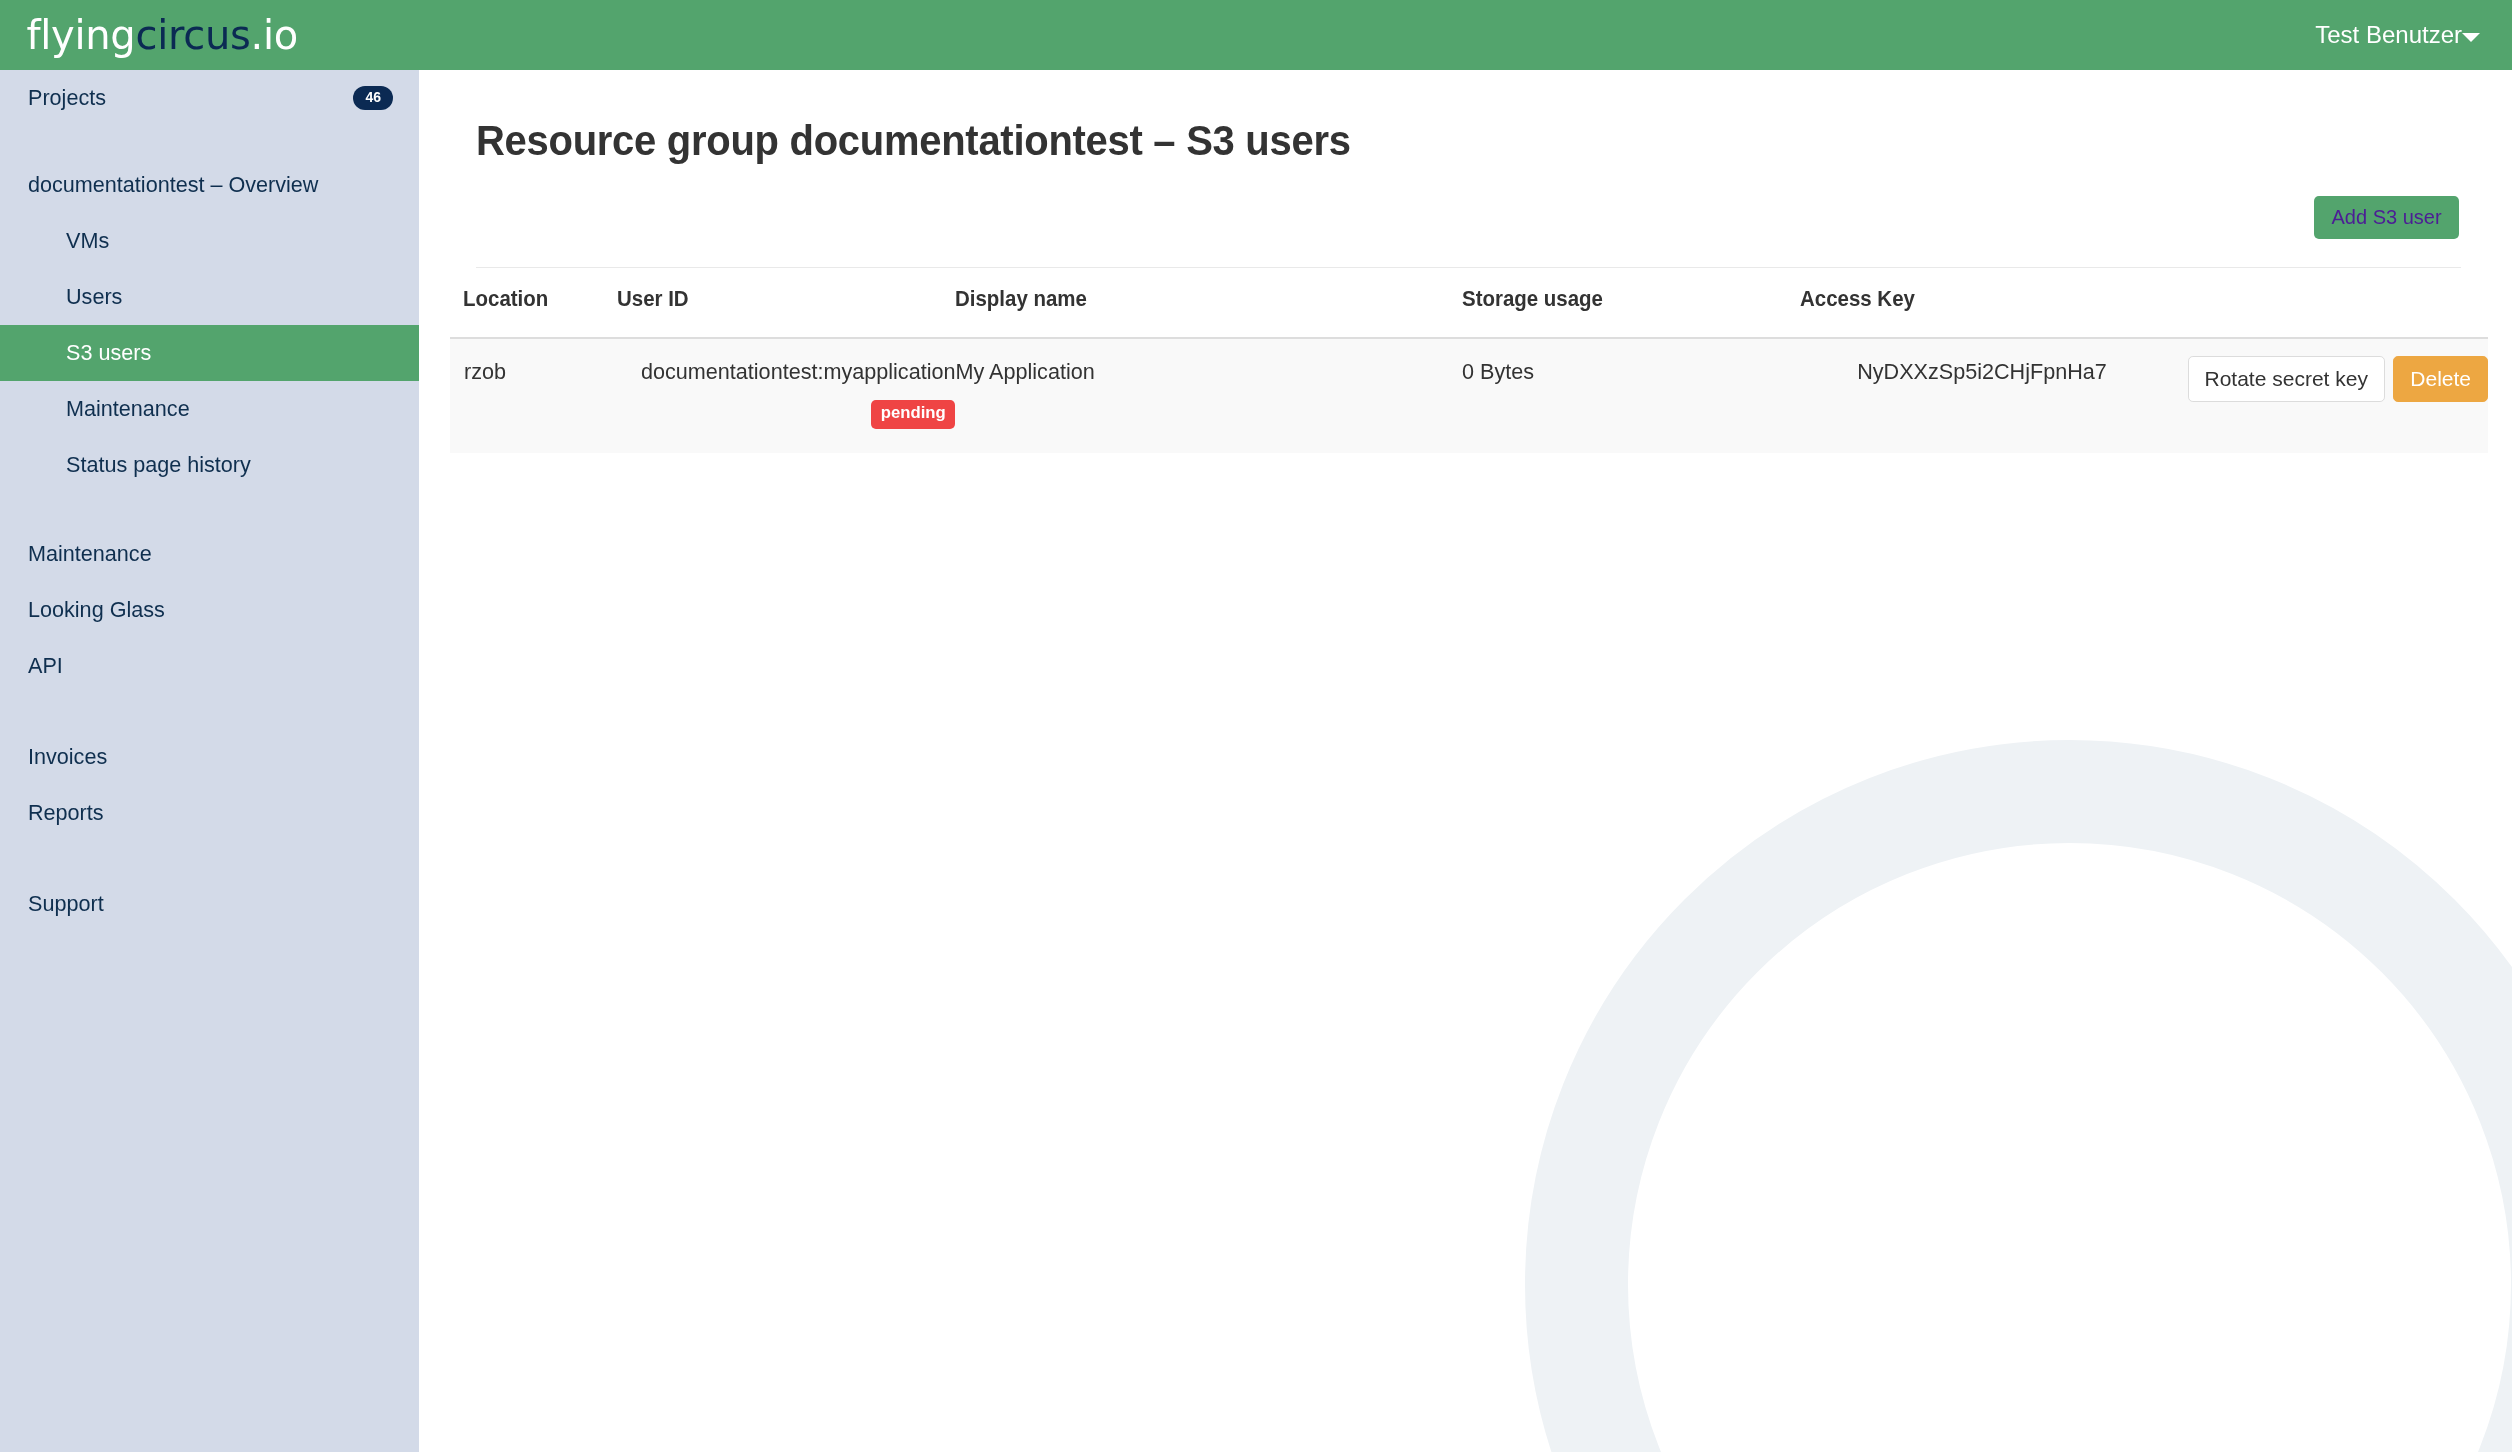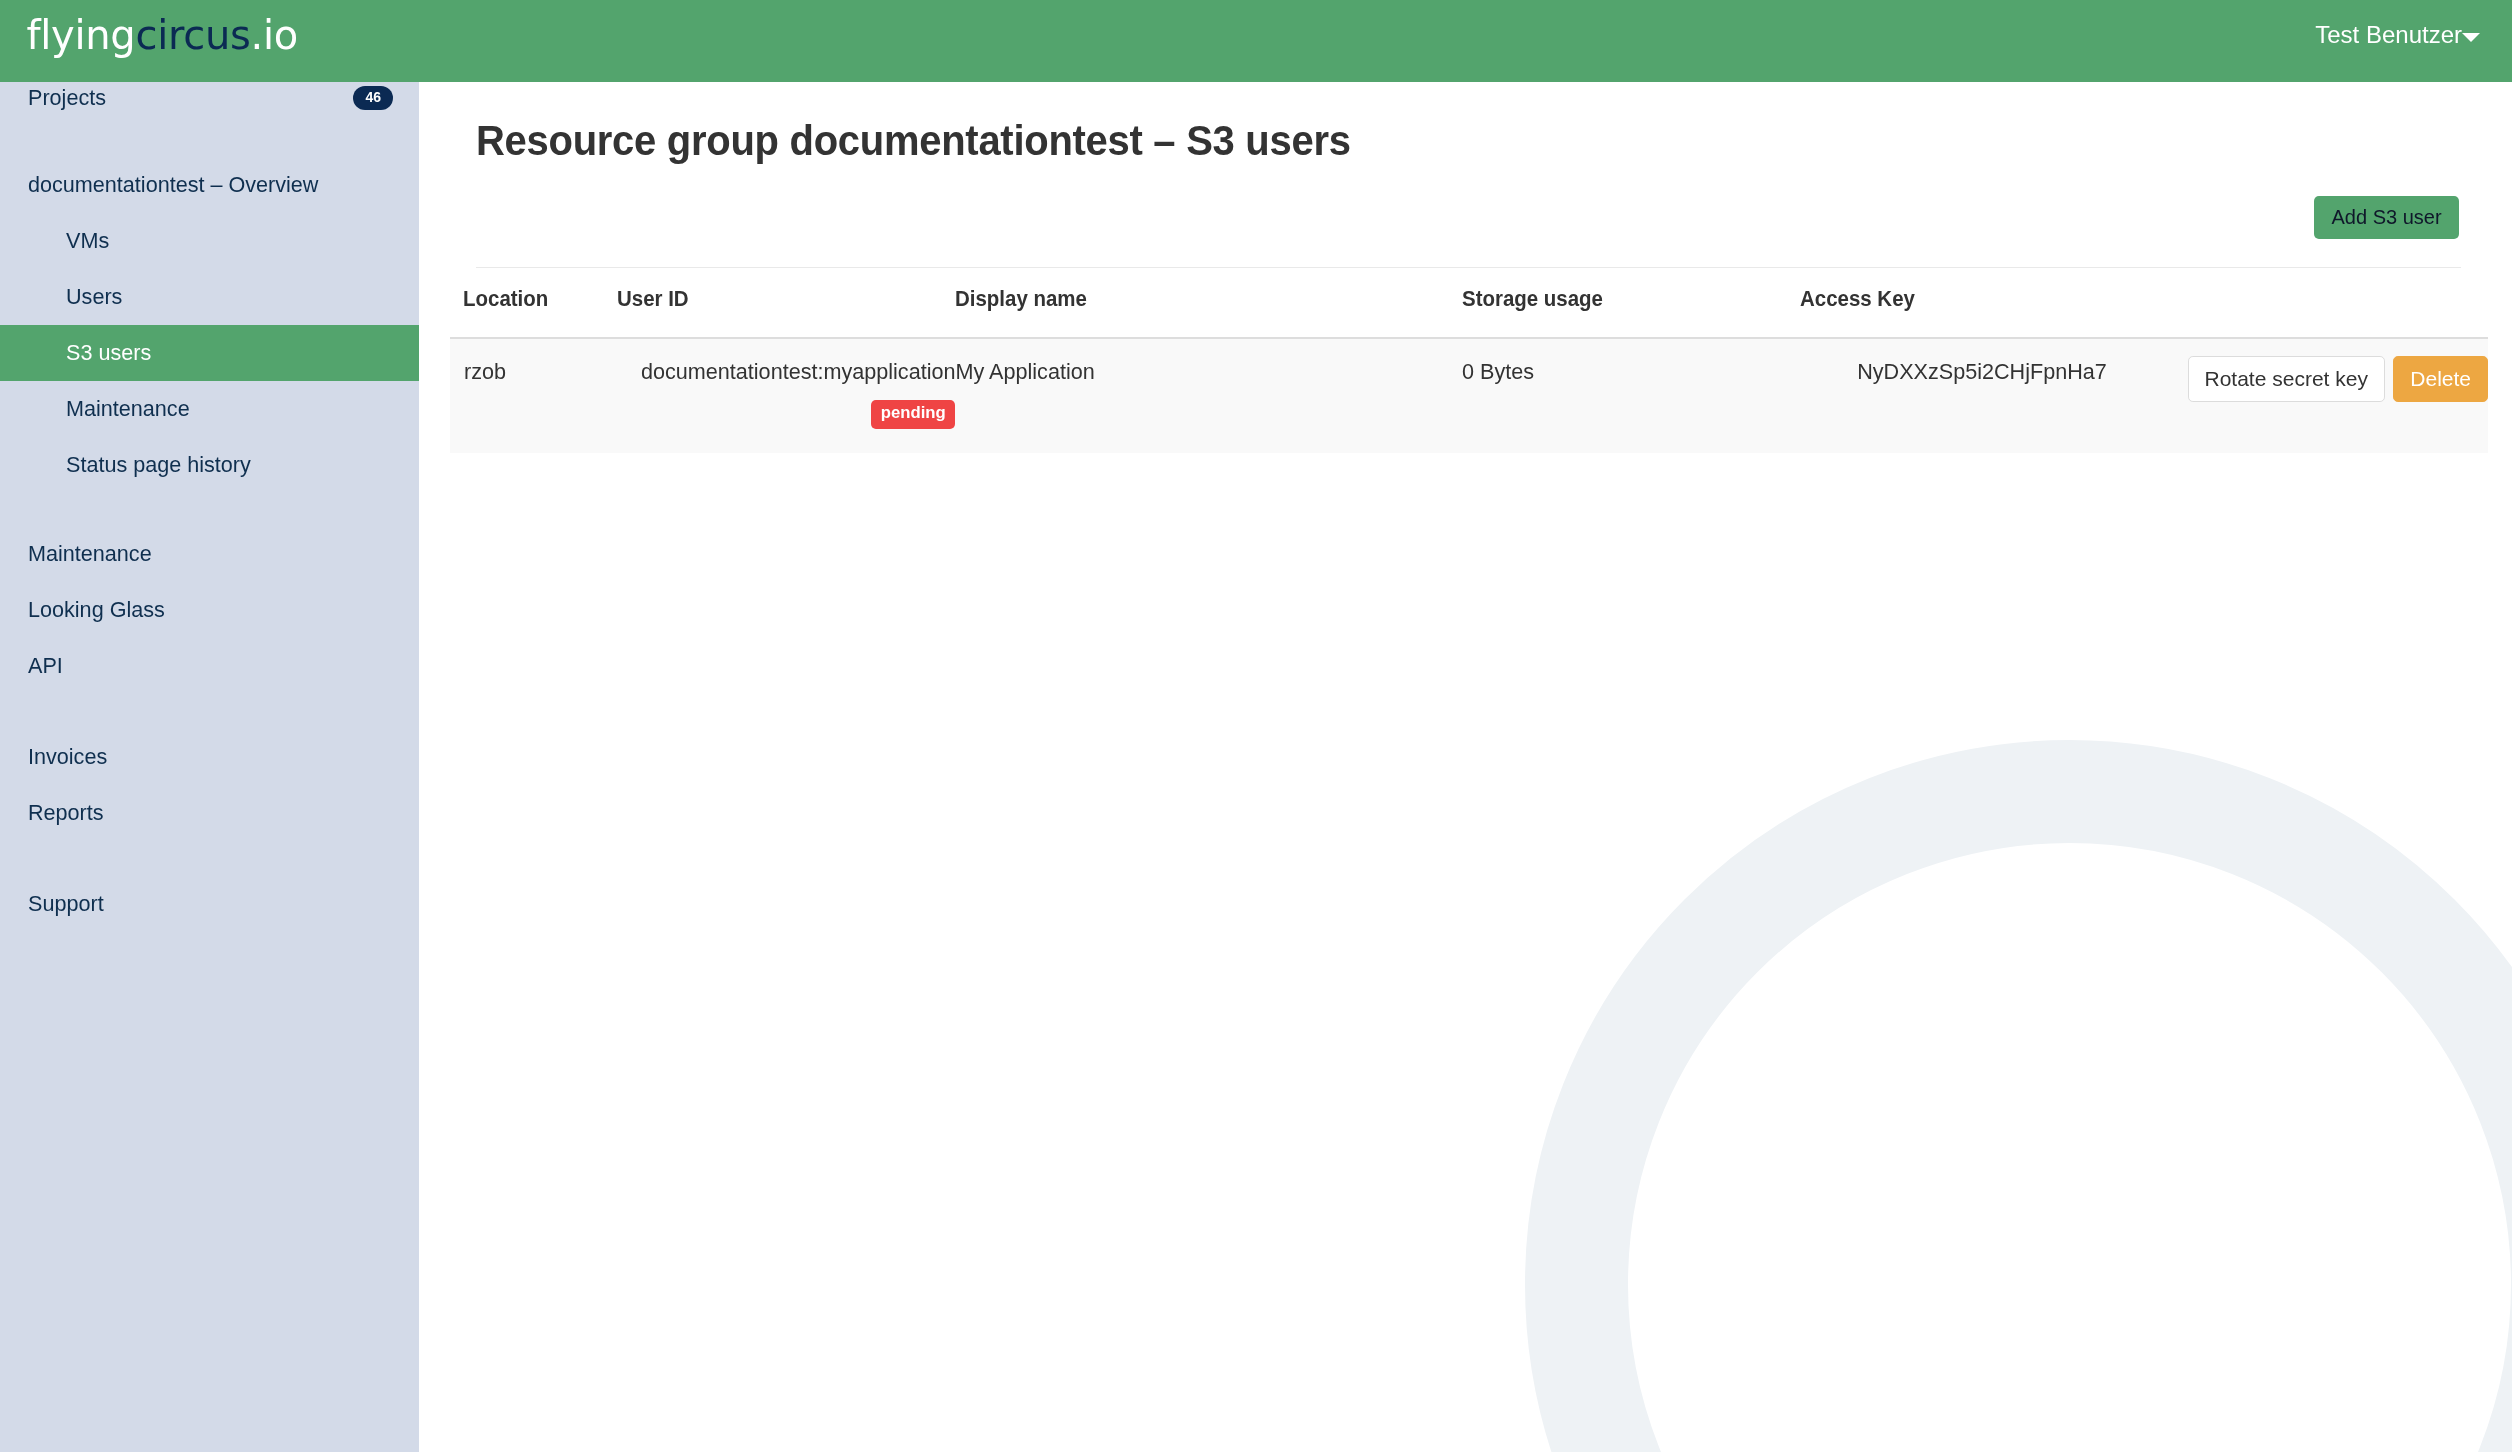--- a/index.html
+++ b/index.html
@@ -18,21 +18,21 @@
     height: 1453px;
     background: #ffffff;
     overflow: hidden;
   }
 
   
   .topbar {
     position: absolute;
     top: 0; left: 0;
     width: 2512px;
-    height: 82px;
+    height: 70px;
     background: #53a46d;
     z-index: 30;
   }
   .logo {
     position: absolute;
     left: 26.5px;
     top: 7px;
     font-family: "DejaVu Sans", sans-serif;
     font-size: 40px;
     letter-spacing: -0.3px;
@@ -153,21 +153,21 @@
     white-space: nowrap;
     letter-spacing: -0.3px;
     transform: scaleX(0.93);
     transform-origin: left center;
   }
   .add-btn {
     position: absolute;
     right: 54px;
     top: 126px;
     background: #53a46d;
-    color: #0f172a;
+    color: #4c1d95;
     border: none;
     border-radius: 4.9px;
     font-family: "Liberation Sans", sans-serif;
     font-size: 20px;
     padding: 10.5px 17.4px 12px 17.4px;
     line-height: 1;
     cursor: pointer;
     white-space: nowrap;
   }
 

